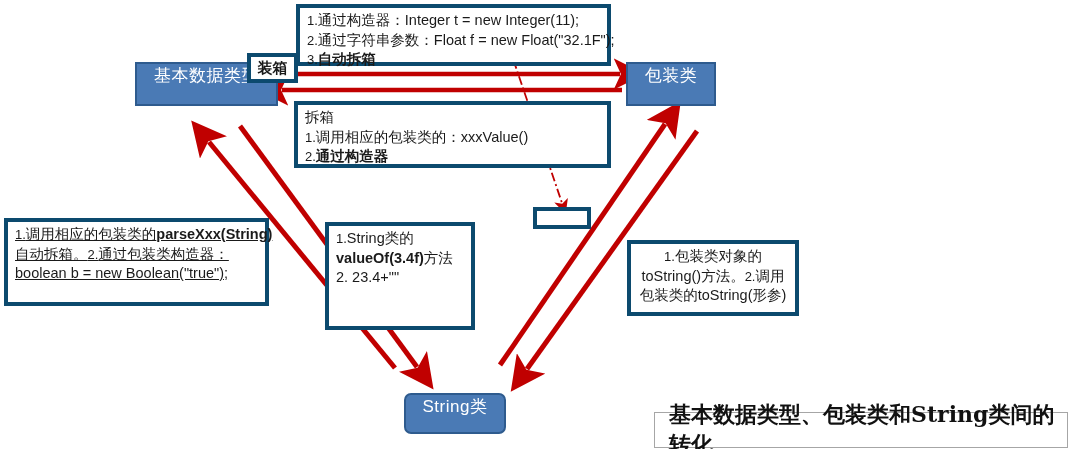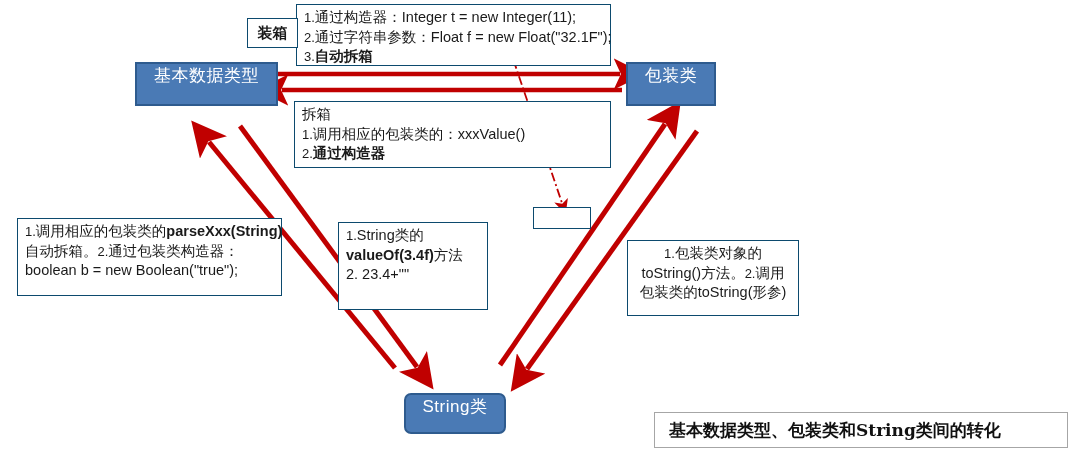--- a/index.html
+++ b/index.html
@@ -32,53 +32,54 @@
     display: flex;
     justify-content: center;
     font-size: 17px;
     letter-spacing: 0.5px;
     box-sizing: border-box;
     z-index: 5;
   }
   .tbox {
     position: absolute;
     background: #ffffff;
-    border: 1px solid #0c4a6e;
+    border: 4px solid #0c4a6e;
     box-sizing: border-box;
     font-size: 14.5px;
     color: #1a1a1a;
     line-height: 1.35;
     padding: 3px 7px;
     z-index: 4;
   }
   .tbox .ln { white-space: nowrap; }
   .num { font-size: 13px; }
   b { font-weight: bold; }
   #label-zhuangxiang {
     display: flex;
     align-items: center;
     justify-content: center;
     font-weight: bold;
     font-size: 15px;
     z-index: 6;
     background: #ffffff;
+    margin-top: 35px;
   }
   #empty-box {
     z-index: 3;
   }
   #caption {
     position: absolute;
     border: 1px solid #a6a6a6;
     background: #ffffff;
     display: flex;
     align-items: center;
     padding-left: 14px;
     box-sizing: border-box;
     font-family: "DejaVu Serif", "Liberation Serif", serif;
-    font-size: 17px;
+    font-size: 22px;
     font-weight: bold;
     color: #111111;
     z-index: 4;
   }
 </style>
 </head>
 <body>
 
 <div id="canvas">
 
@@ -160,31 +161,31 @@
     </div>
     <div class="ln">
       <span class="num">2.</span><b>通过构造器</b>
     </div>
   </div>
 
   <div class="tbox" id="empty-box" style="left:533px; top:207px; width:58px; height:22px;">
     <span></span>
   </div>
 
-  <div class="tbox" id="note-s2p" style="left:17px; top:218px; width:265px; height:78px;">
+  <div class="tbox" id="note-s2p" style="left:4px; top:218px; width:265px; height:88px;text-decoration:underline;">
     <div class="ln">
       <span class="num">1.</span><span>调用相应的包装类的</span><b>parseXxx(String)</b>
     </div>
     <div class="ln">
       <span>自动拆箱。</span><span class="num">2.</span><span>通过包装类构造器：</span>
     </div>
     <div class="ln">boolean b = new Boolean("true");</div>
   </div>
 
-  <div class="tbox" id="note-p2s" style="left:338px; top:222px; width:150px; height:88px;">
+  <div class="tbox" id="note-p2s" style="left:325px; top:222px; width:150px; height:108px;">
     <div class="ln">
       <span class="num">1.</span><span>String类的</span>
     </div>
     <div class="ln">
       <b>valueOf(3.4f)</b><span>方法</span>
     </div>
     <div class="ln">2. 23.4+""</div>
   </div>
 
   <div class="tbox" id="note-w2s" style="left:627px; top:240px; width:172px; height:76px;text-align:center;">

